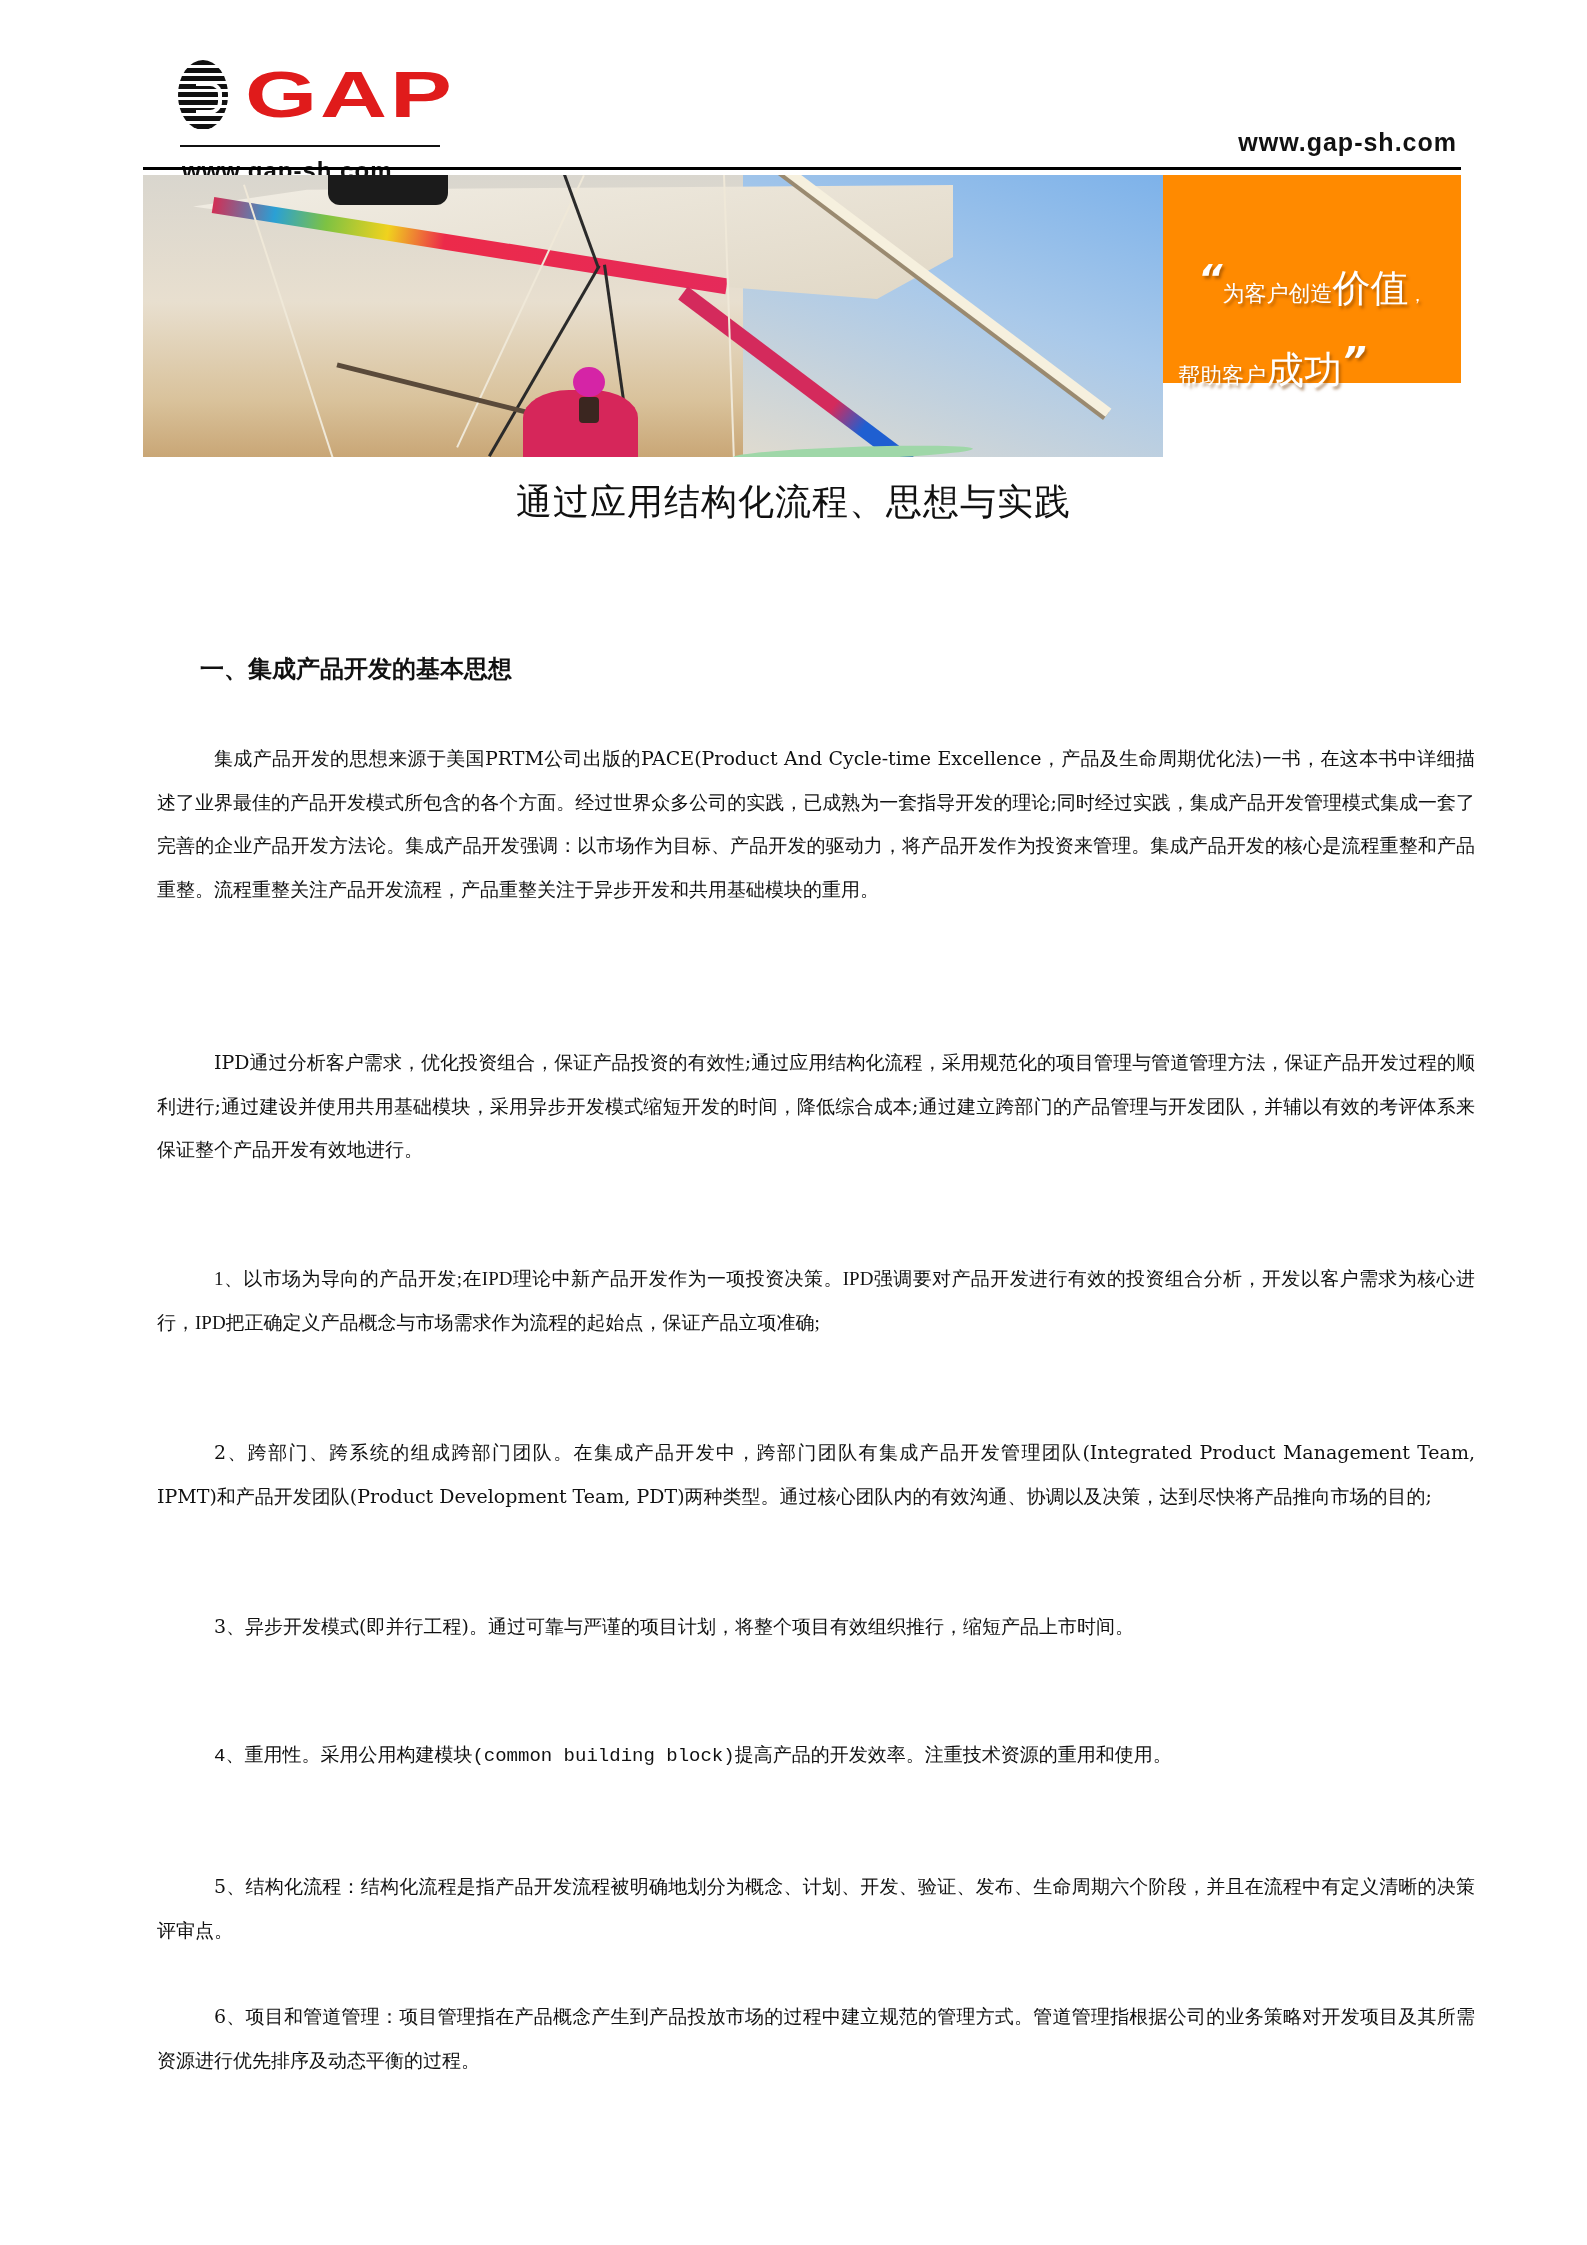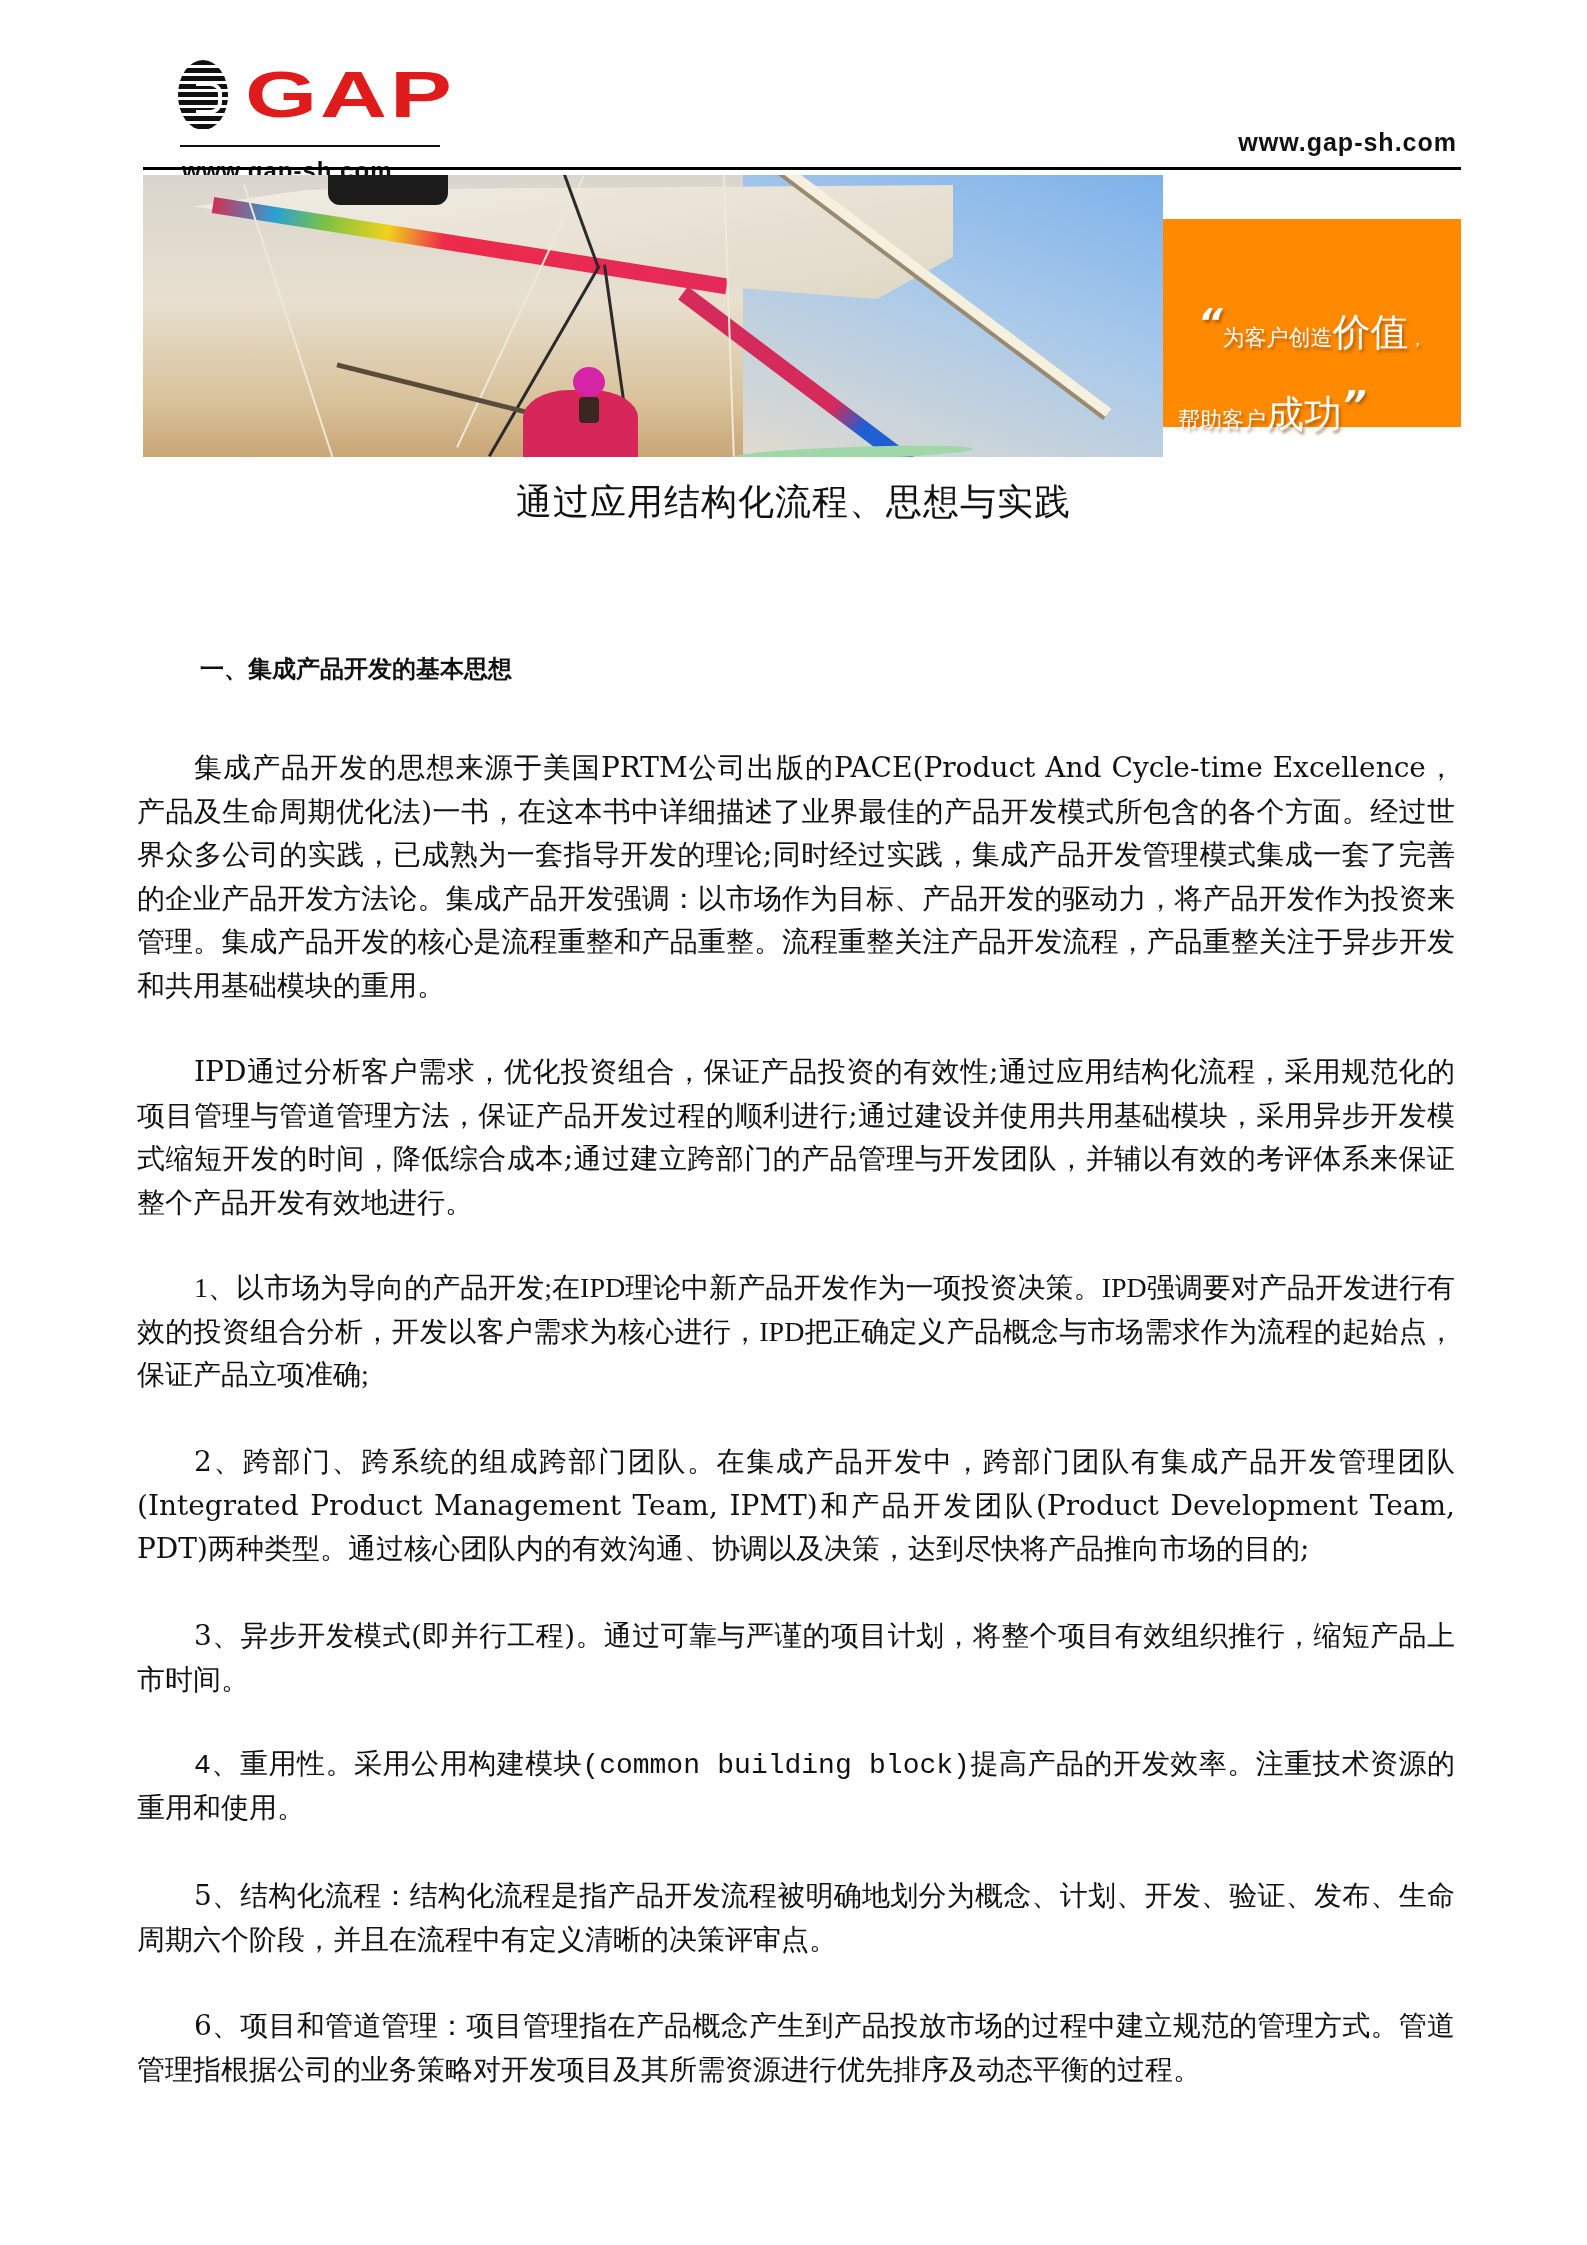--- a/index.html
+++ b/index.html
@@ -49,36 +49,36 @@
   .st2 { left:460px; top:90px; height:220px; transform:rotate(-8deg); }
   .st3 { left:420px; top:0; height:100px; transform:rotate(-20deg); }
   .bar { position:absolute; left:190px; top:220px; width:270px; height:5px; background:#5a4a3a; transform:rotate(14deg); }
   .pilot-helmet { position:absolute; left:430px; top:192px; width:32px; height:30px; border-radius:50%; background:#d524a6; }
   .pilot-body { position:absolute; left:380px; top:215px; width:115px; height:70px; background:#d6265a;
      border-radius:40% 40% 0 0; }
   .pilot-face { position:absolute; left:436px; top:222px; width:20px; height:26px; background:#3b2620; border-radius:4px; }
   .green-wing { position:absolute; left:590px; top:272px; width:240px; height:12px; background:#9fd7a8; border-radius:50%;
      transform:rotate(-2deg); }
 
-  .banner-panel { position:absolute; left:1020px; top:0; width:298px; height:208px; background:#ff8a00;margin-top:44px; }
+  .banner-panel { position:absolute; left:1020px; top:0; width:298px; height:208px; background:#ff8a00; }
   .slogan { position:absolute; color:#fff; font-family:"DejaVu Sans","Liberation Sans",sans-serif;
      text-shadow:2px 3px 3px rgba(120,60,0,0.55); white-space:nowrap; }
   .slogan-1 { left:35px; top:88px; }
   .slogan-2 { left:15px; top:170px; }
   .slogan .q { font-size:38px; font-style:italic; font-weight:bold; vertical-align:top; line-height:30px; }
   .slogan .sm { font-size:22px; }
   .slogan .lg { font-size:38px; }
   .slogan .comma { font-size:18px; }
 
   
   .doc-title { position:absolute; left:0; width:1587px; top:478px; text-align:center;
      font-family:"DejaVu Sans","Liberation Sans",sans-serif; font-size:36px; color:#111; letter-spacing:1px; }
   .section-heading { position:absolute; left:200px; top:641px;
      font-family:"DejaVu Sans","Liberation Sans",sans-serif; font-weight:bold; font-size:24px; color:#111;margin-top:12px; }
-  .para { position:absolute; left:137px; width:1318px; font-size:28px; line-height:43.5px;
+  .para { position:absolute; left:157px; width:1318px; font-size:19px; line-height:43.5px;
      text-align:justify; text-indent:57px; color:#111; }
   .p1 { top:718px; }
   .p2 { top:1022px; }
   .p3 { top:1238px;font-family:Liberation Serif, serif; }
   .p4 { top:1412px; }
   .p5 { top:1586px; }
   .p6 { top:1716px;font-family:Liberation Mono, monospace; }
   .p7 { top:1846px; }
   .p8 { top:1976px; }
 </style>

